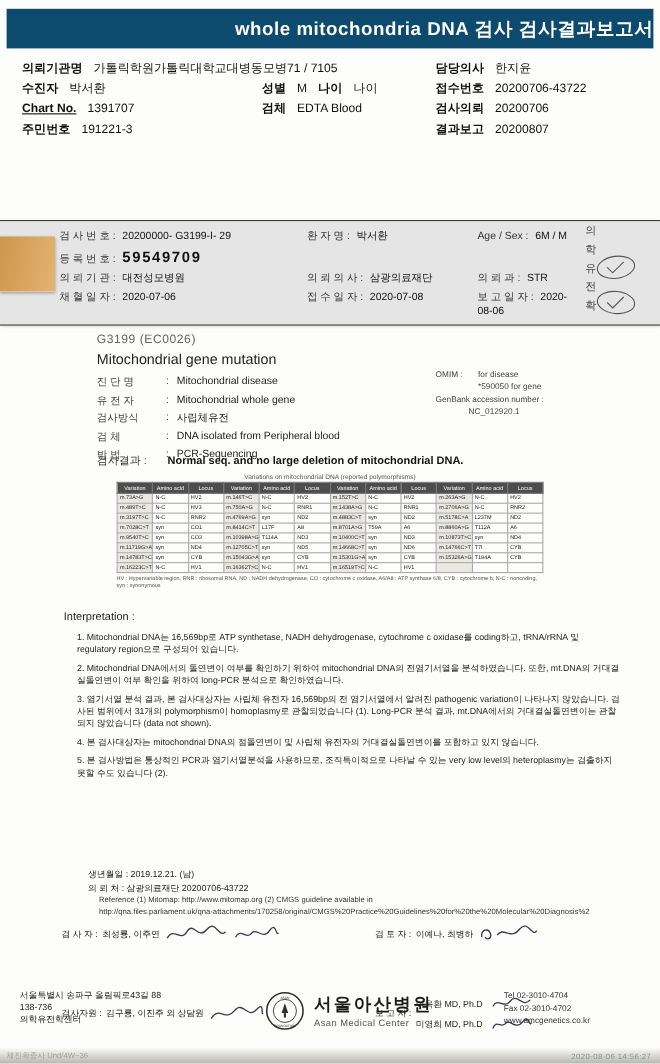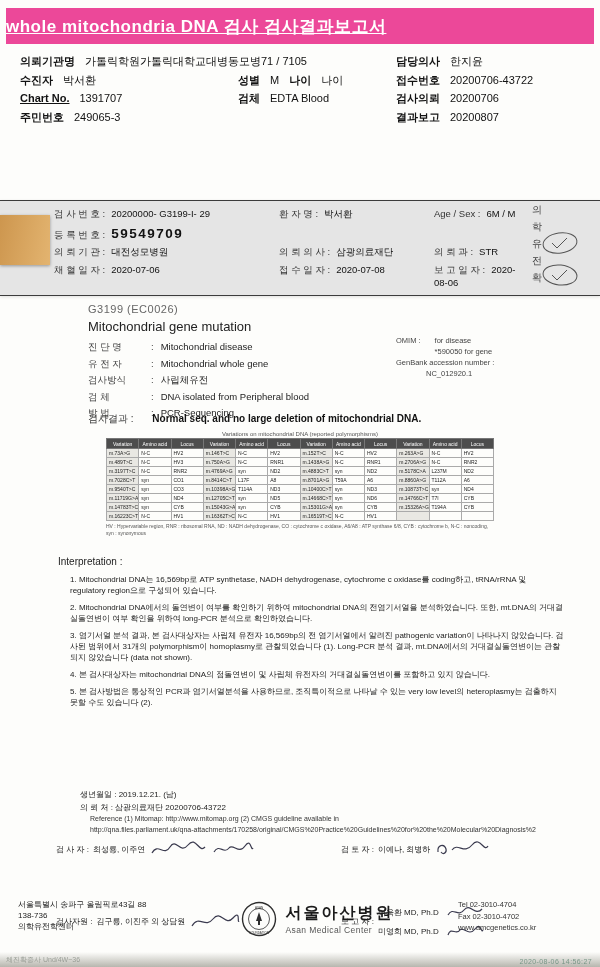--- a/index.html
+++ b/index.html
@@ -4,22 +4,22 @@
 <style>
   * { box-sizing: border-box; margin: 0; padding: 0; }
   html,body { width:600px; height:967px; }
   body {
     position: relative; background:#fdfdfb; overflow:hidden;
     font-family:"Liberation Sans","DejaVu Sans",sans-serif; color:#111;
   }
   
   .titlebar {
     position:absolute; top:8px; left:6px; right:6px; height:36px;
-    background:#ec4899; color:#fff; display:flex; align-items:center; justify-content:flex-start;
-    font-size:17px; font-weight:bold; letter-spacing:.5px;text-decoration:underline;
+    background:#0c4a6e; color:#fff; display:flex; align-items:center; justify-content:flex-end;
+    font-size:17px; font-weight:bold; letter-spacing:.5px;
   }
   
   .info { position:absolute; top:54px; left:20px; right:10px; font-size:11px; }
   .info-row { display:grid; grid-template-columns:218px 158px 1fr; min-height:18.5px; align-items:baseline; }
   .info-cell .lab { font-weight:bold; margin-right:10px; }
   .info-cell .lab2 { font-weight:bold; margin:0 10px; }
   .info-cell .lab-u { text-decoration:underline; }
   .info-cell.span2 { grid-column:1 / 3; }
   
   .scan {
@@ -103,21 +103,21 @@
       <div class="info-cell"><span class="lab">수진자</span><span class="val">박서환</span></div>
       <div class="info-cell"><span class="lab">성별</span><span class="val">M</span><span class="lab2">나이</span><span class="val">나이</span></div>
       <div class="info-cell"><span class="lab">접수번호</span><span class="val">20200706-43722</span></div>
     </div>
     <div class="info-row">
       <div class="info-cell"><span class="lab lab-u">Chart No.</span><span class="val">1391707</span></div>
       <div class="info-cell"><span class="lab">검체</span><span class="val">EDTA Blood</span></div>
       <div class="info-cell"><span class="lab">검사의뢰</span><span class="val">20200706</span></div>
     </div>
     <div class="info-row">
-      <div class="info-cell"><span class="lab">주민번호</span><span class="val">249065-3</span></div>
+      <div class="info-cell"><span class="lab">주민번호</span><span class="val">191221-3</span></div>
       <div class="info-cell"></div>
       <div class="info-cell"><span class="lab">결과보고</span><span class="val">20200807</span></div>
     </div>
   </div>
 
 <div class="scan">
   <div class="tab"></div>
   <div class="scan-inner">
       <div class="scan-row">
         <div class="scan-cell"><span class="lab">검 사 번 호 :</span><span class="val">20200000- G3199-I-  29</span></div>

